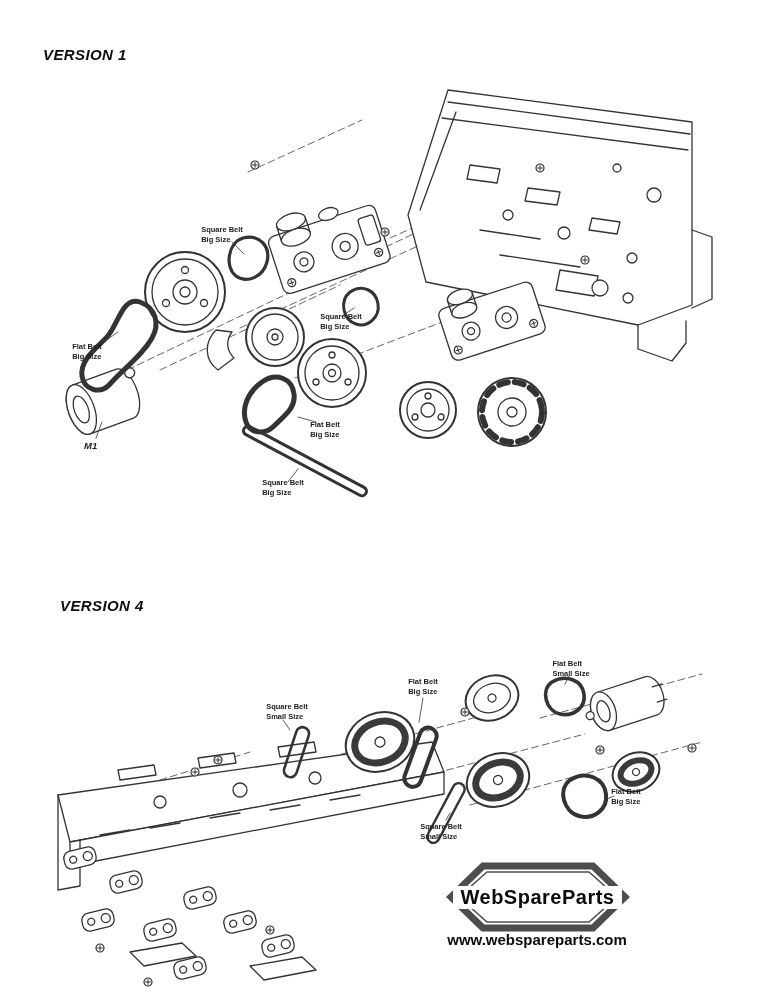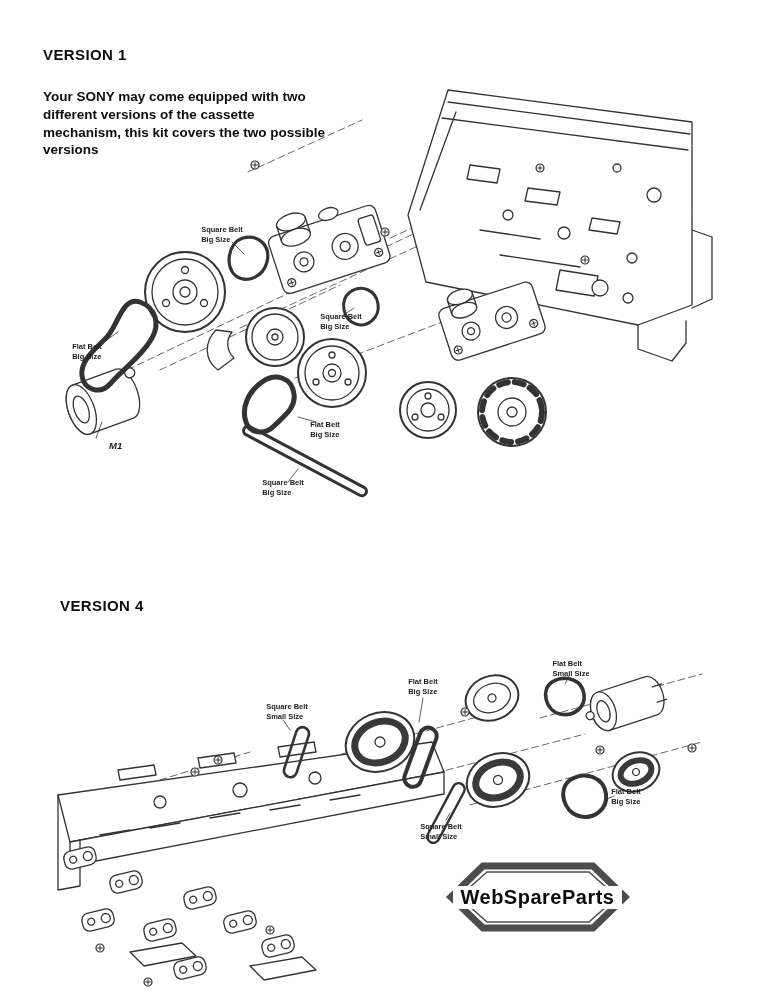--- a/index.html
+++ b/index.html
@@ -1,38 +1,37 @@
 <!DOCTYPE html>
 <html><head>
 <meta charset="utf-8">
 <style>
   * { margin:0; padding:0; box-sizing:border-box; }
   html,body { width:759px; height:996px; background:#ffffff; }
   body { font-family:"Liberation Sans", sans-serif; position:relative; overflow:hidden; color:#111; }
   .page { position:absolute; inset:0; background:#fff; }
-  .v-title { position:absolute; font-weight:bold; font-size:15px; letter-spacing:.4px; color:#0d0d0d; }
+  .v-title { position:absolute; font-weight:bold; font-size:15px; letter-spacing:.4px; color:#0d0d0d;font-style:italic; }
   .v-desc  { position:absolute; font-weight:bold; font-size:13.5px; line-height:1.32; width:292px; color:#0d0d0d; }
   .diagram { position:absolute; }
   .part-label { position:absolute; transform:translateX(-50%); font-size:7.5px; font-weight:bold;
                 color:#1c1c1c; line-height:1.3; white-space:nowrap; }
   .part-label span { display:block; }
   .m1-label { position:absolute; font-size:9.5px; font-weight:bold; font-style:italic; color:#1c1c1c; }
   .website { position:absolute; left:429px; top:931px; width:216px; text-align:center;
              font-weight:bold; font-size:15px; color:#0b0b0b; }
   .logo-svg { position:absolute; left:445px; top:858px; }
   svg { display:block; }
 </style>
 </head>
 <body>
 
 <div class="page">
 
   <div class="v-title" style="left:43px;top:46px">VERSION 1</div>
 
-  <div class="v-desc" style="left:43px;top:88px">Your SONY may come equipped with two different versions of the cassette mechanism, this kit covers the two possible versions</div>
 
   <svg class="diagram" style="left:40px;top:70px" width="680" height="460" viewBox="0 0 680 460">
     <defs>
       <g id="screw">
         <circle r="4" fill="#fff" stroke="#333" stroke-width="1.2"></circle>
         <path d="M-2.4,0H2.4M0,-2.4V2.4" stroke="#333" stroke-width="1" fill="none"></path>
       </g>
     </defs>
     <g fill="none" stroke="#333" stroke-width="1.3" stroke-linejoin="round" stroke-linecap="round">
 
@@ -184,21 +183,21 @@
       <span>Big Size</span>
   </div>
   <div class="part-label" style="left:325px;top:420px">
     <span>Flat Belt</span>
       <span>Big Size</span>
   </div>
   <div class="part-label" style="left:283px;top:478px">
     <span>Square Belt</span>
       <span>Big Size</span>
   </div>
-  <div class="m1-label" style="left:109px;top:440px">M1</div>
+  <div class="m1-label" style="left:84px;top:440px">M1</div>
 
   <div class="v-title" style="left:60px;top:597px">VERSION 4</div>
 
   <svg class="diagram" style="left:40px;top:630px" width="680" height="360" viewBox="0 0 680 360">
     <defs>
       <g id="screwb">
         <circle r="4" fill="#fff" stroke="#333" stroke-width="1.2"></circle>
         <path d="M-2.4,0H2.4M0,-2.4V2.4" stroke="#333" stroke-width="1" fill="none"></path>
       </g>
     </defs>
@@ -353,14 +352,15 @@
 
   <svg class="logo-svg" width="185" height="78" viewBox="0 0 185 78">
     <g>
       <polygon points="38,8 148,8 180,39 148,70 38,70 6,39" fill="none" stroke="#4d4d4d" stroke-width="7" stroke-linejoin="miter"></polygon>
       <polygon points="42,14 144,14 172,39 144,64 42,64 14,39" fill="none" stroke="#4d4d4d" stroke-width="1.5"></polygon>
     </g>
     <rect x="8" y="28" width="169" height="23" fill="#ffffff"></rect>
     <text x="92.5" y="45.5" text-anchor="middle" font-family="Liberation Sans, sans-serif" font-size="20" font-weight="bold" fill="#0b0b0b" letter-spacing="0.5">WebSpareParts</text>
   </svg>
 
+  <div class="website">www.webspareparts.com</div>
 
 </div>
 
 </body></html>

